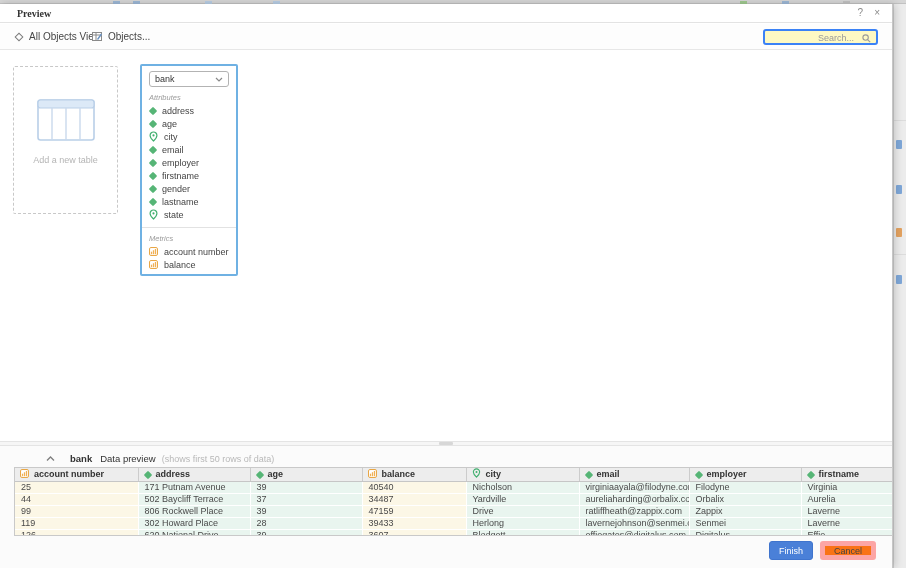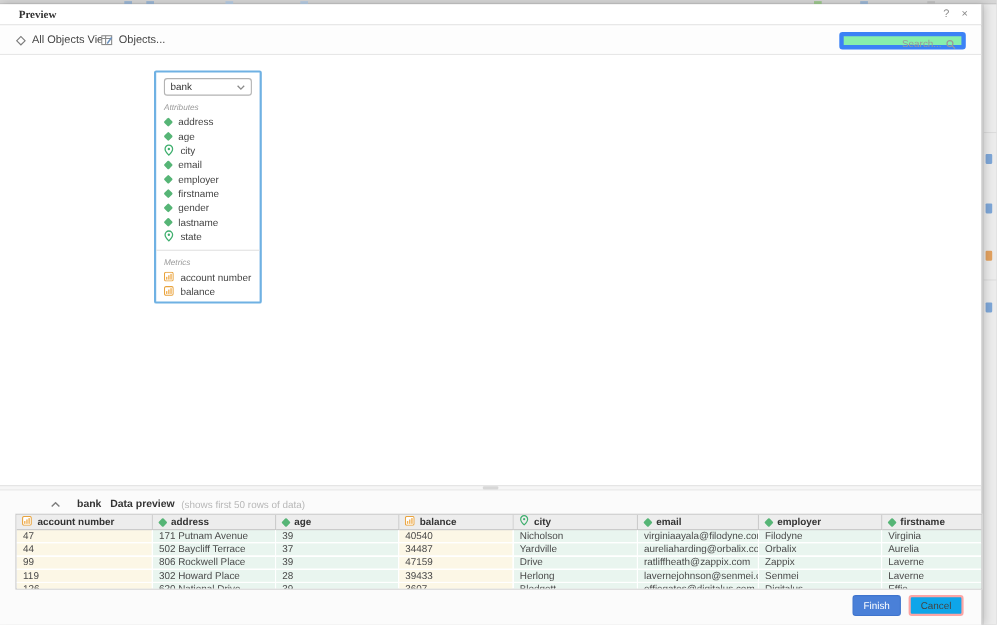--- a/index.html
+++ b/index.html
@@ -19,21 +19,21 @@
             border-right:1px solid #c6c6c6; box-shadow:2px 0 8px rgba(0,0,0,.18); }
 
   .dlg-header { position:absolute; left:0; top:0; right:0; height:19px; background:#fff; border-bottom:1px solid #e3e3e3; }
   .dlg-title { position:absolute; left:17px; top:4px; font-size:10px; font-weight:bold; color:#333;font-family:Liberation Serif, serif; }
   .dlg-help  { position:absolute; right:29px; top:3px; font-size:10px; color:#8a8a8a; cursor:pointer; }
   .dlg-close { position:absolute; right:12px; top:3px; font-size:10px; color:#8a8a8a; cursor:pointer; }
 
   .toolbar { position:absolute; left:0; top:20px; right:0; height:26px; background:#fdfdfd; border-bottom:1px solid #e7e7e7; }
   .tb-item { position:absolute; top:7px; display:flex; align-items:center; gap:5px; font-size:10px; color:#454545; cursor:pointer; }
   .tb-item svg { display:block; }
-  .searchbox { position:absolute; right:14px; top:5px; width:115px; height:16px; border:4px solid #3b82f6; border-radius:3px; background:#86efac; }
+  .searchbox { position:absolute; right:14px; top:5px; width:115px; height:16px; border:2px solid #3b82f6; border-radius:3px; background:#fef9c3; }
   .searchbox input { position:absolute; left:0; top:0; width:113px; height:14px; border:0; outline:none; background:transparent;
                      font-family:"Liberation Sans",sans-serif; font-size:9px; color:#777; text-align:right; padding-right:24px; }
   .searchbox input::placeholder { color:#9a9a9a; }
   .searchbox .mag { position:absolute; right:5px; top:3px; }
 
   .canvas { position:absolute; left:0; top:46px; right:0; height:391px; background:#fff; }
 
   .add-table { position:absolute; left:13px; top:16px; width:105px; height:148px; border:1px dashed #c8c8c8; border-radius:2px; text-align:center; cursor:pointer; }
   .add-table svg { margin-top:32px; }
   .add-table .lbl { margin-top:10px; font-size:9px; color:#b5b5b5; }
@@ -48,39 +48,39 @@
   .ds-divider { height:1px; background:#e2e2e2; margin:6px -7px 0; }
 
   .splitter { position:absolute; left:0; top:437px; right:0; height:5px; background:#f6f6f6;
               border-top:1px solid #e4e4e4; border-bottom:1px solid #e4e4e4; cursor:row-resize; }
   .splitter .grip { width:14px; height:3px; background:#d7d7d7; border-radius:1px; margin:0 auto; }
 
   .preview-sec { position:absolute; left:0; top:442px; right:0; bottom:0; background:#fbfbfb; }
   .pv-header { position:absolute; left:46px; top:7px; display:flex; align-items:center; font-size:9.5px; }
   .pv-header .chev { margin-right:15px; cursor:pointer; }
   .pv-table-name { font-weight:bold; color:#333; margin-right:8px; }
-  .pv-title { font-weight:bold; color:#333; margin-right:6px; }
+  .pv-title { font-weight:normal; color:#333; margin-right:6px; }
   .pv-note { color:#b8b8b8; font-size:9px; }
 
   .tbl-wrap { position:absolute; left:14px; top:21px; width:879px; height:69px; overflow:hidden;
               border:1px solid #c9c9c9; background:#fff; }
   table { border-collapse:collapse; table-layout:fixed; width:878px; }
   th { height:13px; background:#ededed; border-right:1px solid #ccc; border-bottom:1px solid #c6c6c6;
        font-size:9px; font-weight:bold; color:#333; text-align:left; padding:0 0 0 5px; white-space:nowrap; overflow:hidden; }
   th .hic { display:inline-block; vertical-align:-1px; margin-right:5px; }
   td { height:12px; font-size:9px; color:#4a4a4a; padding:0 0 0 6px; border-right:1px solid rgba(255,255,255,.95);
        border-bottom:1px solid #fff; white-space:nowrap; overflow:hidden; }
   td.mcol { background:#fcf7e6; }
   td.acol { background:#e9f5ef;margin-top:26px; }
 
   .footer-btns { position:absolute; right:16px; bottom:8px; display:flex; gap:7px; }
   .footer-btns button { height:19px; min-width:37px; font-family:"Liberation Sans",sans-serif; font-size:9px;
                         border-radius:3px; padding:0 9px; cursor:pointer; }
   .btn-finish { background:#4a80d8; border:1px solid #3f74cd; color:#fff; }
-  .btn-cancel { background:#0ea5e9; border:2px solid #fca5a5; color:#444; }
+  .btn-cancel { background:#f97316; border:5px solid #fca5a5; color:#444; }
 </style>
 </head>
 <body>
 
 <div class="root">
 
   <div class="bg-top">
     <i style="left:113px;background:#9db8d6;"></i>
     <i style="left:133px;background:#9db8d6;"></i>
     <i style="left:205px;background:#b8cde4;"></i>
@@ -127,20 +127,30 @@
         <input type="text" placeholder="Search..." style="">
         <svg class="mag" width="9" height="9" viewBox="0 0 9 9">
           <circle cx="3.6" cy="3.6" r="2.7" fill="none" stroke="#9a9a9a" stroke-width="1.1"></circle>
           <line x1="5.8" y1="5.8" x2="8.2" y2="8.2" stroke="#9a9a9a" stroke-width="1.1"></line>
         </svg>
       </div>
     </div>
 
     <div class="canvas">
 
+      <div class="add-table">
+        <svg width="58" height="42" viewBox="0 0 58 42">
+          <rect x="1" y="1" width="56" height="40" rx="2.5" fill="#fff" stroke="#b9cfe8" stroke-width="1.6"></rect>
+          <rect x="1" y="1" width="56" height="8" rx="2.5" fill="#dce9f7" stroke="#b9cfe8" stroke-width="1.2"></rect>
+          <line x1="15" y1="9" x2="15" y2="41" stroke="#c9d9ec" stroke-width="1.4"></line>
+          <line x1="29" y1="9" x2="29" y2="41" stroke="#c9d9ec" stroke-width="1.4"></line>
+          <line x1="43" y1="9" x2="43" y2="41" stroke="#c9d9ec" stroke-width="1.4"></line>
+        </svg>
+        <div class="lbl">Add a new table</div>
+      </div>
 
       <div class="ds-panel">
         <div class="ds-select">
           <span>bank</span>
           <svg width="8" height="5" viewBox="0 0 8 5">
             <polyline points="1,1 4,4 7,1" fill="none" stroke="#8a8a8a" stroke-width="1.2"></polyline>
           </svg>
         </div>
 
         <div class="ds-sec">Attributes</div>
@@ -258,21 +268,21 @@
                       <path d="M5 1 C2.8 1 1.2 2.7 1.2 4.8 C1.2 7.4 5 11 5 11 C5 11 8.8 7.4 8.8 4.8 C8.8 2.7 7.2 1 5 1 Z" fill="none" stroke="#3faf6e" stroke-width="1.3"></path>
                       <circle cx="5" cy="4.8" r="1.2" fill="#3faf6e"></circle>
                     </svg></span><span>city</span></th>
               <th><span class="hic"><span class="diamond" style="display:inline-block"></span></span><span>email</span></th>
               <th><span class="hic"><span class="diamond" style="display:inline-block"></span></span><span>employer</span></th>
               <th><span class="hic"><span class="diamond" style="display:inline-block"></span></span><span>firstname</span></th>
             </tr>
           </thead>
           <tbody>
             <tr>
-              <td class="mcol">47</td>
+              <td class="mcol">25</td>
               <td class="acol">171 Putnam Avenue</td>
               <td class="acol">39</td>
               <td class="mcol">40540</td>
               <td class="acol">Nicholson</td>
               <td class="acol">virginiaayala@filodyne.com</td>
               <td class="acol">Filodyne</td>
               <td class="acol">Virginia</td>
             </tr>
             <tr>
               <td class="mcol">44</td>

